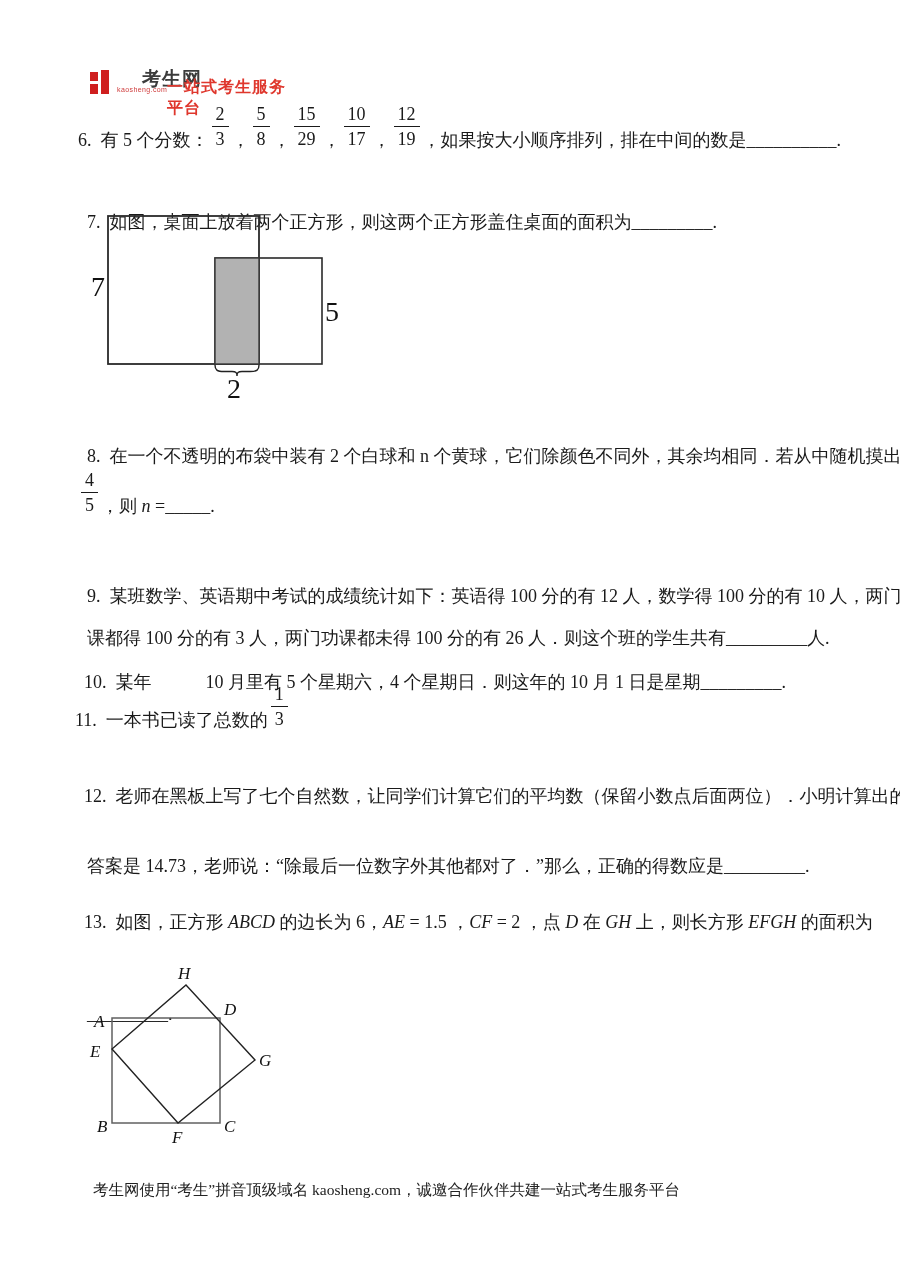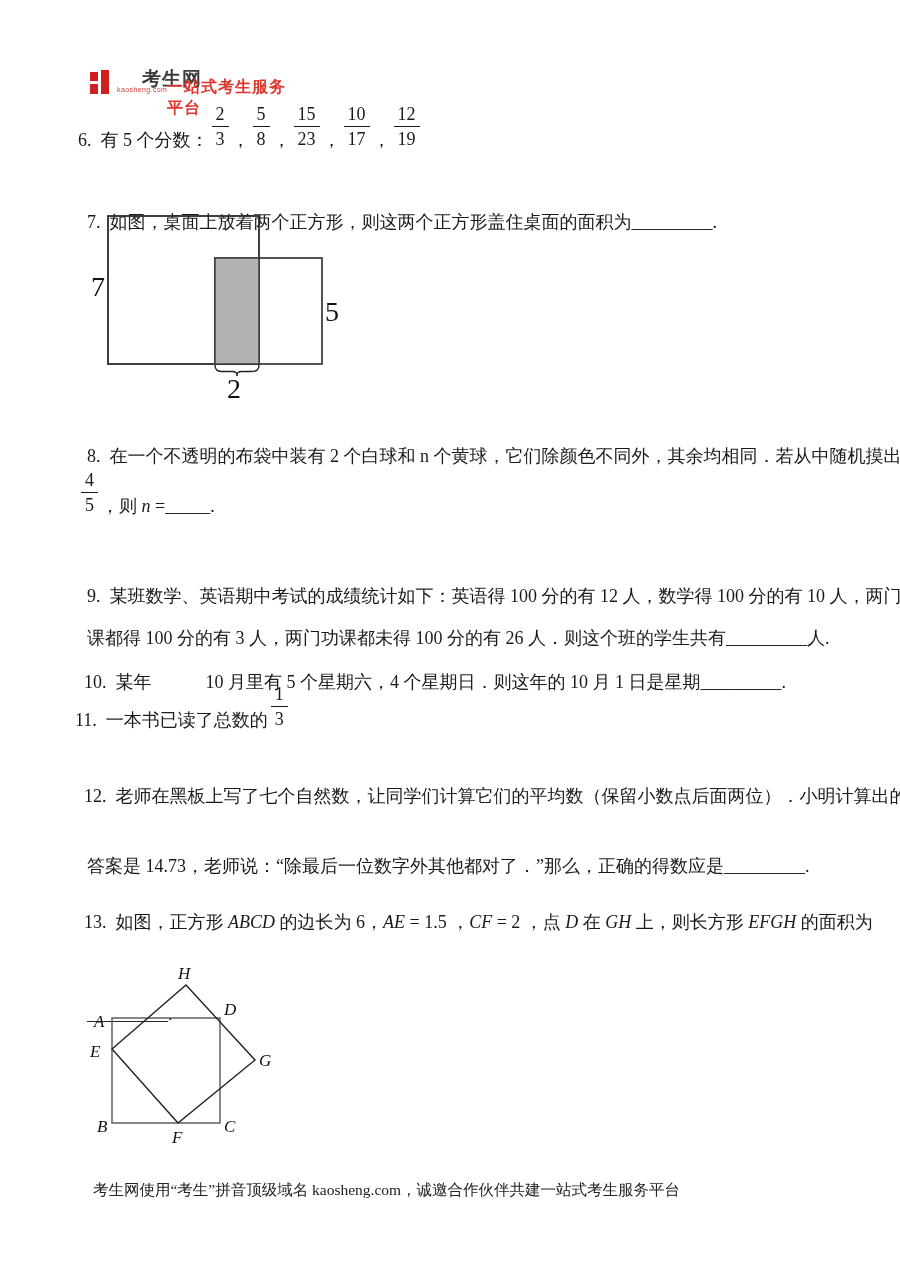--- a/index.html
+++ b/index.html
@@ -51,32 +51,33 @@
     <span class="fd">3</span>
   </span>
   <span>，</span>
   <span class="frac">
     <span class="fn">5</span>
     <span class="fd">8</span>
   </span>
   <span>，</span>
   <span class="frac">
     <span class="fn">15</span>
-    <span class="fd">23</span>
+    <span class="fd">29</span>
   </span>
   <span>，</span>
   <span class="frac">
     <span class="fn">10</span>
     <span class="fd">17</span>
   </span>
   <span>，</span>
   <span class="frac">
     <span class="fn">12</span>
     <span class="fd">19</span>
   </span>
+  <span>，如果按大小顺序排列，排在中间的数是__________.</span>
 </div>
 
 <div class="line" style="left:78px;top:186px;">
   <span class="qno">7.</span><span>如图，桌面上放着两个正方形，则这两个正方形盖住桌面的面积为_________.</span>
 </div>
 
 <svg class="abs" style="left:85px;top:212px;" width="262" height="196" viewBox="0 0 262 196">
   <rect x="23" y="4" width="151" height="148" fill="none" stroke="#2a2a2a" stroke-width="1.8"></rect>
   <rect x="130" y="46" width="107" height="106" fill="none" stroke="#2a2a2a" stroke-width="1.6"></rect>
   <rect x="130" y="46" width="44" height="106" fill="#b2b2b2" stroke="#3a3a3a" stroke-width="1.4"></rect>

